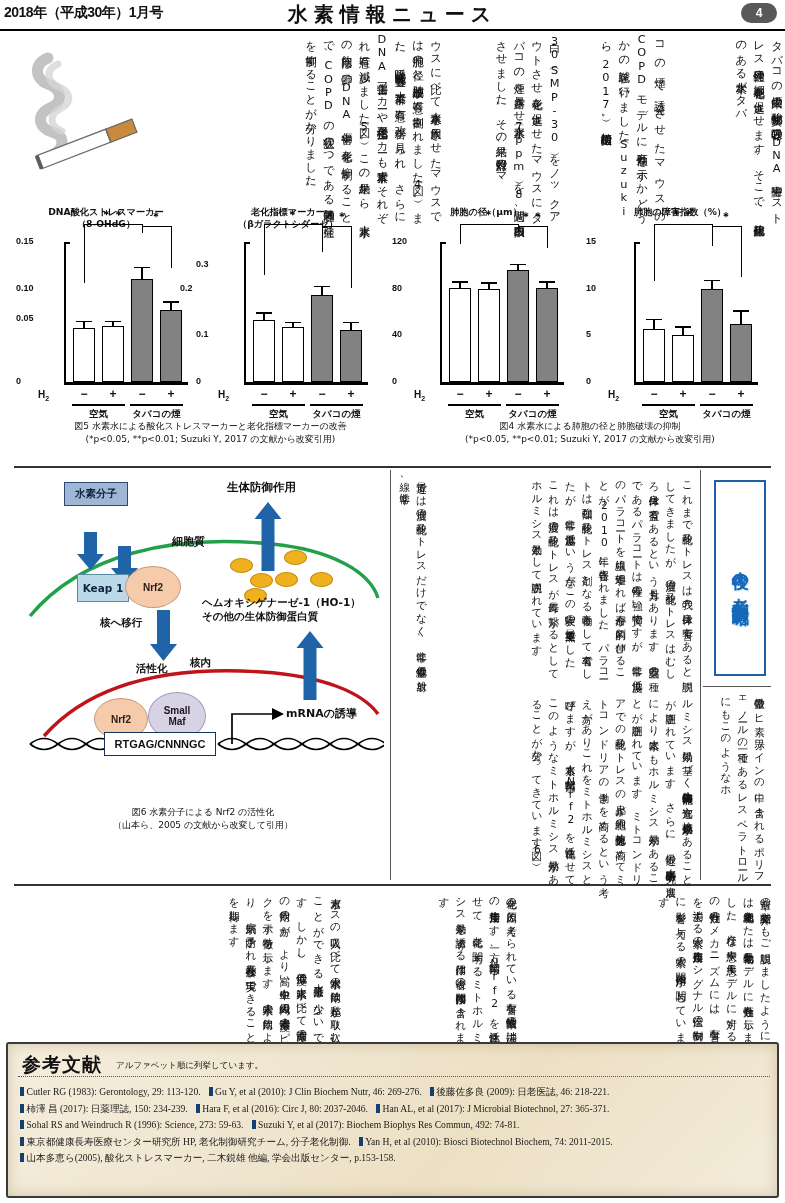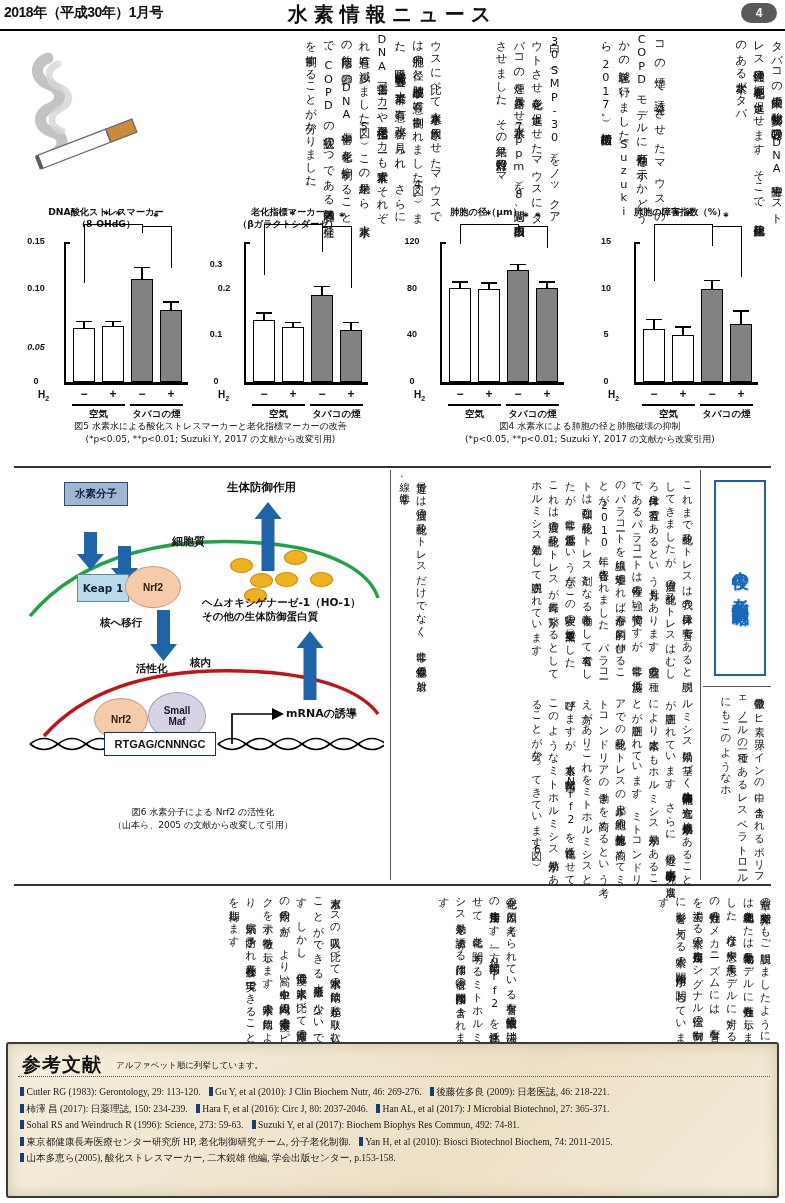--- a/index.html
+++ b/index.html
@@ -55,21 +55,21 @@
   
   .chart-block{ position:absolute; }
   .chart-title{
     text-align:center; font-size:9.2px; font-weight:700;
     font-family:"DejaVu Sans",sans-serif; line-height:1.28;
   }
   .plot{ position:relative; }
   .axis-y{ position:absolute; left:0; top:0; width:2px; background:#000; }
   .axis-x{ position:absolute; height:2.5px; background:#000; }
   .ytick-label{
-    position:absolute; font-size:9px; font-weight:700; text-align:center;
+    position:absolute; font-size:9px; font-weight:700; text-align:left;
     font-family:"Liberation Sans",sans-serif;
   }
   .ytick-mark{ position:absolute; height:2px; width:4px; background:#000; }
   .bar{ position:absolute; border:1.5px solid #000; bottom:0; }
   .bar.open{ background:#ffffff; }
   .bar.filled{ background:#828282; }
   .errbar{ position:absolute; width:1.6px; background:#000; }
   .errcap{ position:absolute; height:1.6px; background:#000; }
   .sig{ position:absolute; font-size:11px; font-weight:700; letter-spacing:1px; }
   .brk{ position:absolute; border-top:1.4px solid #000; }
@@ -180,21 +180,21 @@
 <div id="charts-row">
     <div class="chart-block" style="left: 18px; top: 206px; width: 176px; height: 210px;">
       <div class="chart-title">
         <div>DNA酸化ストレスマーカー</div>
         <div>（8-OHdG）</div>
       </div>
       <div class="plot" style="position: absolute; left: 46px; top: 36px; width: 118px; height: 140px;">
         <div class="axis-y" style="height: 140px;"></div>
         <div class="axis-x" style="left: 0px; top: 140px; width: 124px;"></div>
         <div class="ytick-label" style="right: 126px; top: 134px; width: 40px;">0</div>
-        <div class="ytick-label" style="right: 126px; top: 100px; width: 40px; font-style: italic;">0.05</div>
+        <div class="ytick-label" style="right: 126px; top: 71px; width: 40px;">0.05</div>
         <div class="ytick-label" style="right: 126px; top: 40.6667px; width: 40px;">0.10</div>
         <div class="ytick-label" style="right: 126px; top: -6px; width: 40px;">0.15</div>
         <div class="ytick-mark" style="left: 2px; top: 0px;"></div>
         <div class="bar open" style="left: 9px; width: 22px; height: 54.1333px;"></div>
         <div class="errbar" style="left: 19.2px; bottom: 54.1333px; height: 5.6px;"></div>
         <div class="errcap" style="left: 12px; width: 16px; bottom: 59.7333px;"></div>
         <div class="bar open" style="left: 38px; width: 22px; height: 56px;"></div>
         <div class="errbar" style="left: 48.2px; bottom: 56px; height: 3.73333px;"></div>
         <div class="errcap" style="left: 41px; width: 16px; bottom: 59.7333px;"></div>
         <div class="bar filled" style="left: 67px; width: 22px; height: 102.667px;"></div>
@@ -225,21 +225,21 @@
     <div class="chart-block" style="left: 200px; top: 206px; width: 176px; height: 210px;">
       <div class="chart-title">
         <div>老化指標マーカー</div>
         <div>（βガラクトシダーゼ）</div>
       </div>
       <div class="plot" style="position: absolute; left: 44px; top: 36px; width: 118px; height: 140px;">
         <div class="axis-y" style="height: 140px;"></div>
         <div class="axis-x" style="left: 0px; top: 140px; width: 124px;"></div>
         <div class="ytick-label" style="right: 126px; top: 134px; width: 40px;">0</div>
         <div class="ytick-label" style="right: 126px; top: 87.3333px; width: 40px;">0.1</div>
-        <div class="ytick-label" style="right: 118px; top: 40.6667px; width: 40px;">0.2</div>
+        <div class="ytick-label" style="right: 142px; top: 40.6667px; width: 40px;">0.2</div>
         <div class="ytick-label" style="right: 126px; top: -6px; width: 40px; margin-top: 23px;">0.3</div>
         <div class="ytick-mark" style="left: 2px; top: 0px;"></div>
         <div class="bar open" style="left: 9px; width: 22px; height: 62.0667px;"></div>
         <div class="errbar" style="left: 19.2px; bottom: 62.0667px; height: 6.06667px;"></div>
         <div class="errcap" style="left: 12px; width: 16px; bottom: 68.1333px;"></div>
         <div class="bar open" style="left: 38px; width: 22px; height: 54.6px;"></div>
         <div class="errbar" style="left: 48.2px; bottom: 54.6px; height: 4.2px;"></div>
         <div class="errcap" style="left: 41px; width: 16px; bottom: 58.8px;"></div>
         <div class="bar filled" style="left: 67px; width: 22px; height: 87.2667px;"></div>
         <div class="errbar" style="left: 77.2px; bottom: 87.2667px; height: 7.46667px;"></div>

